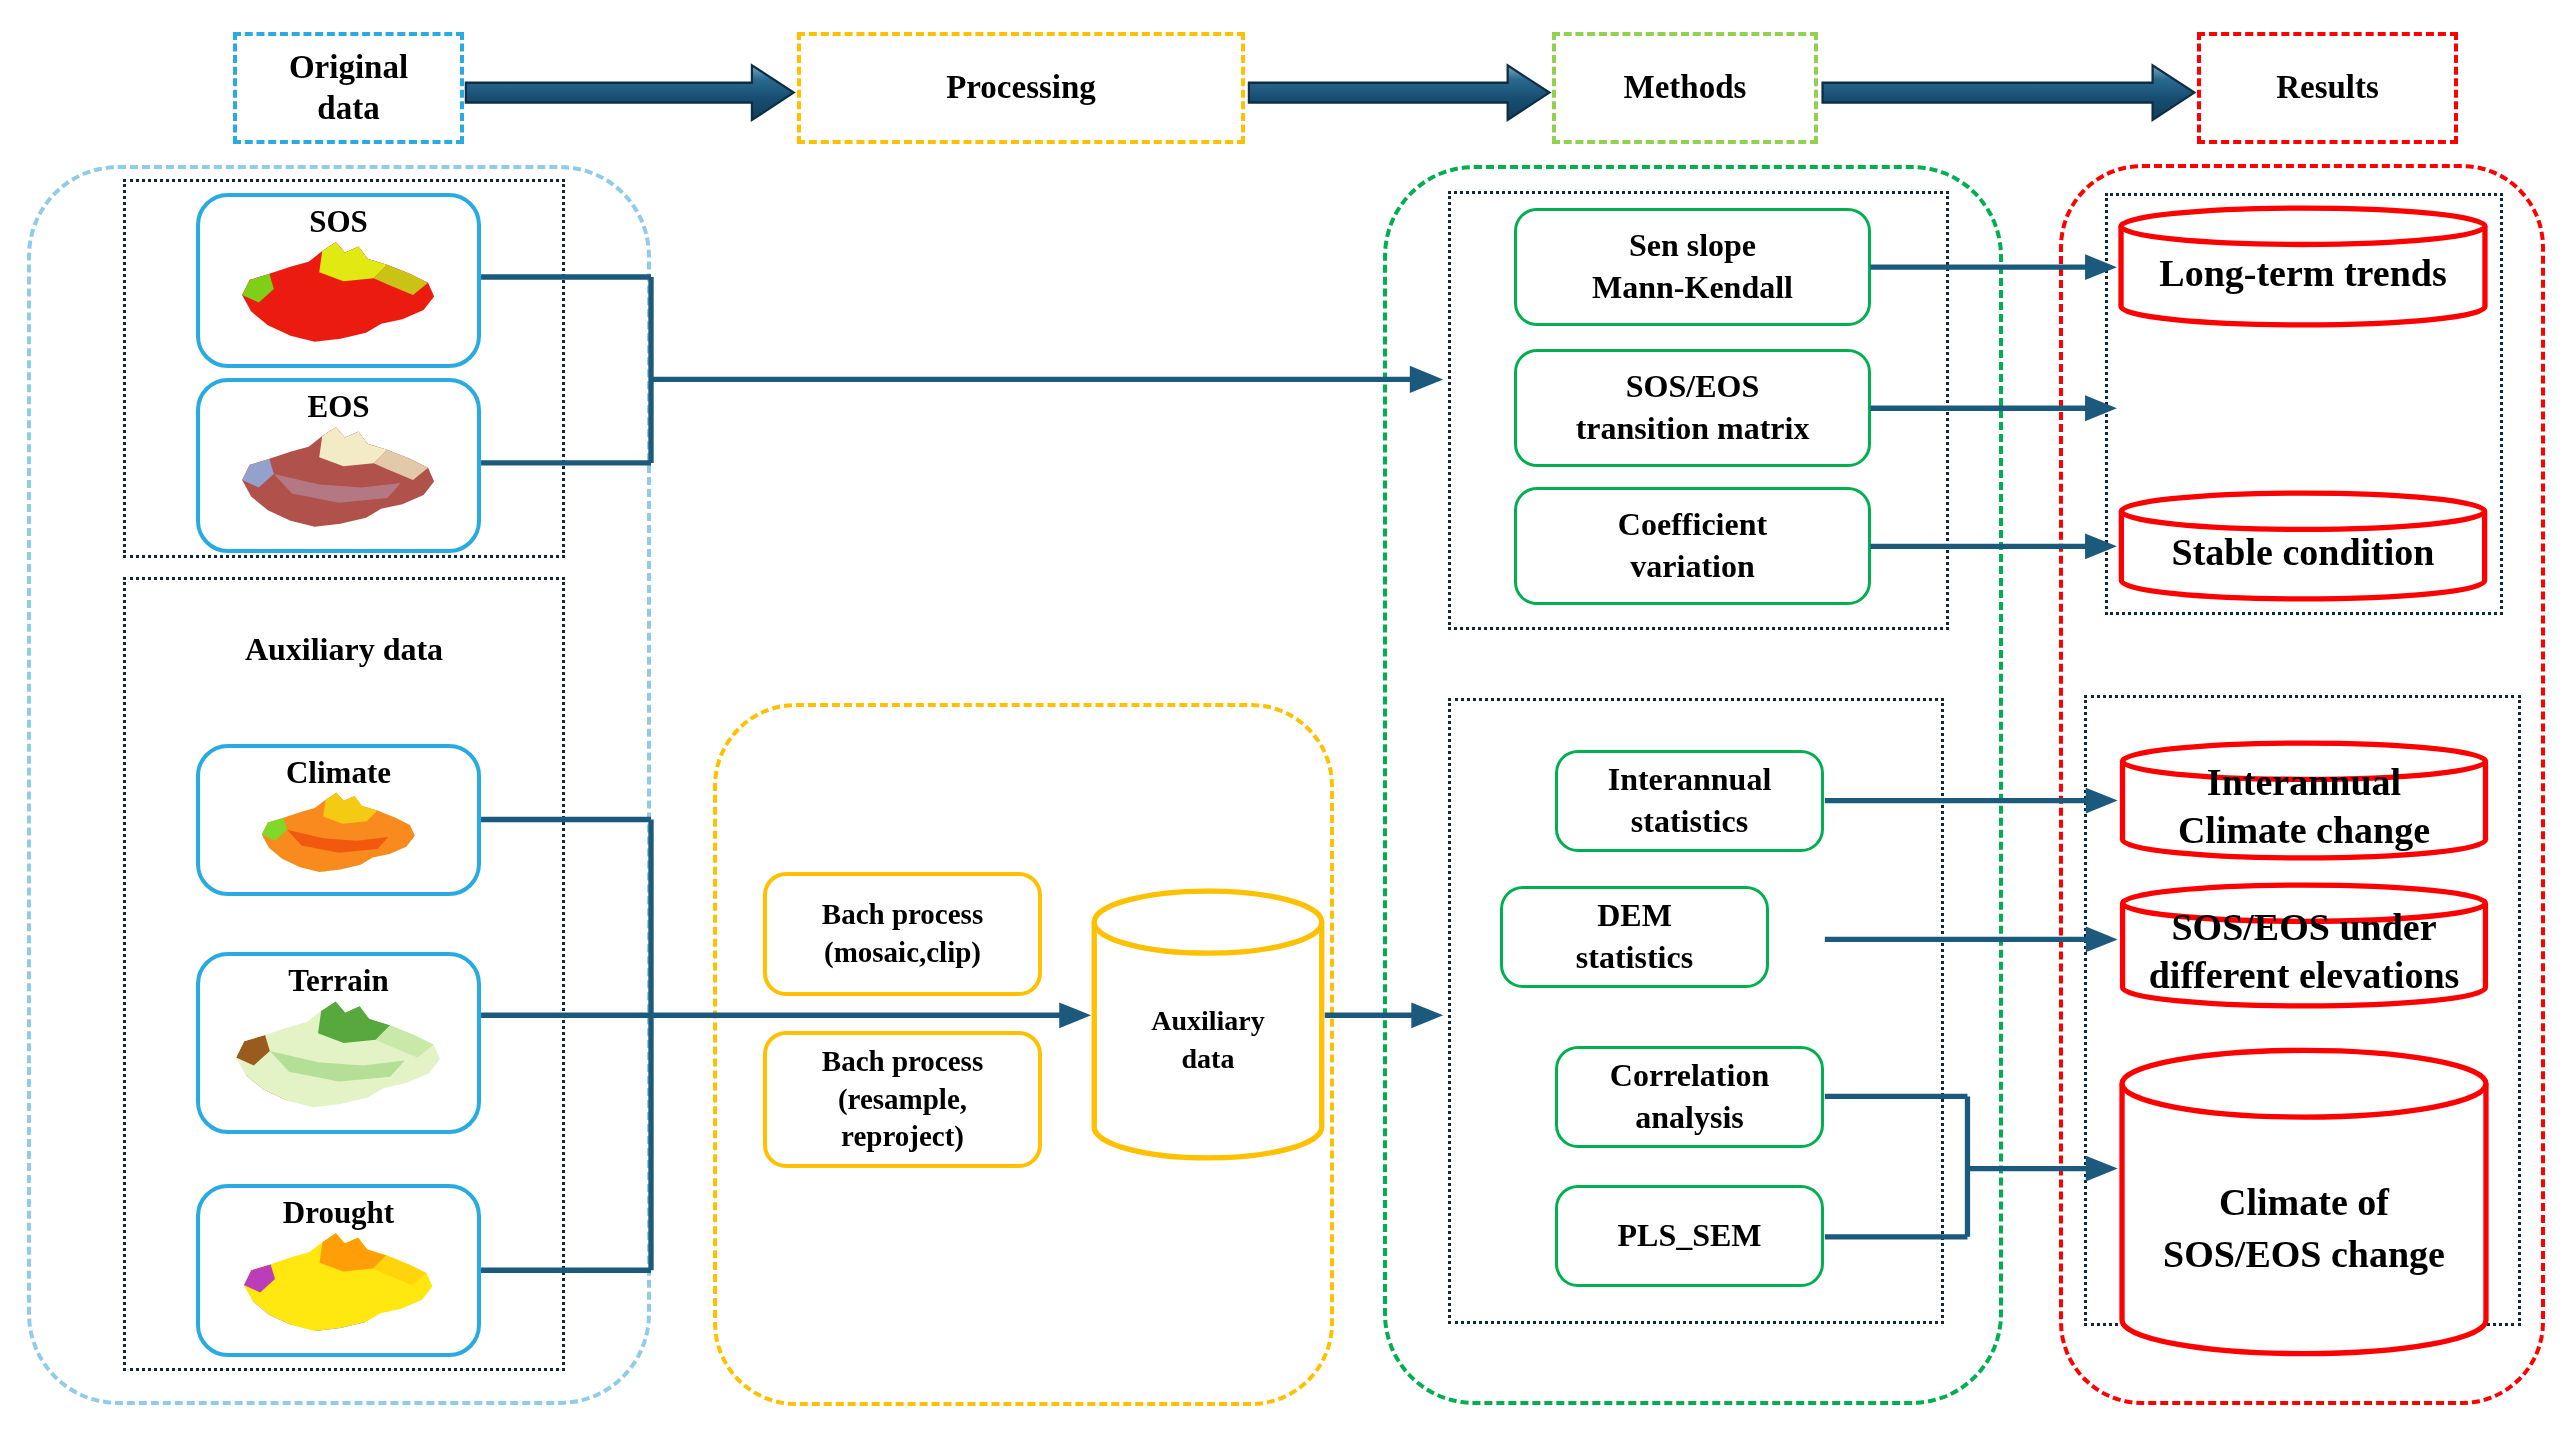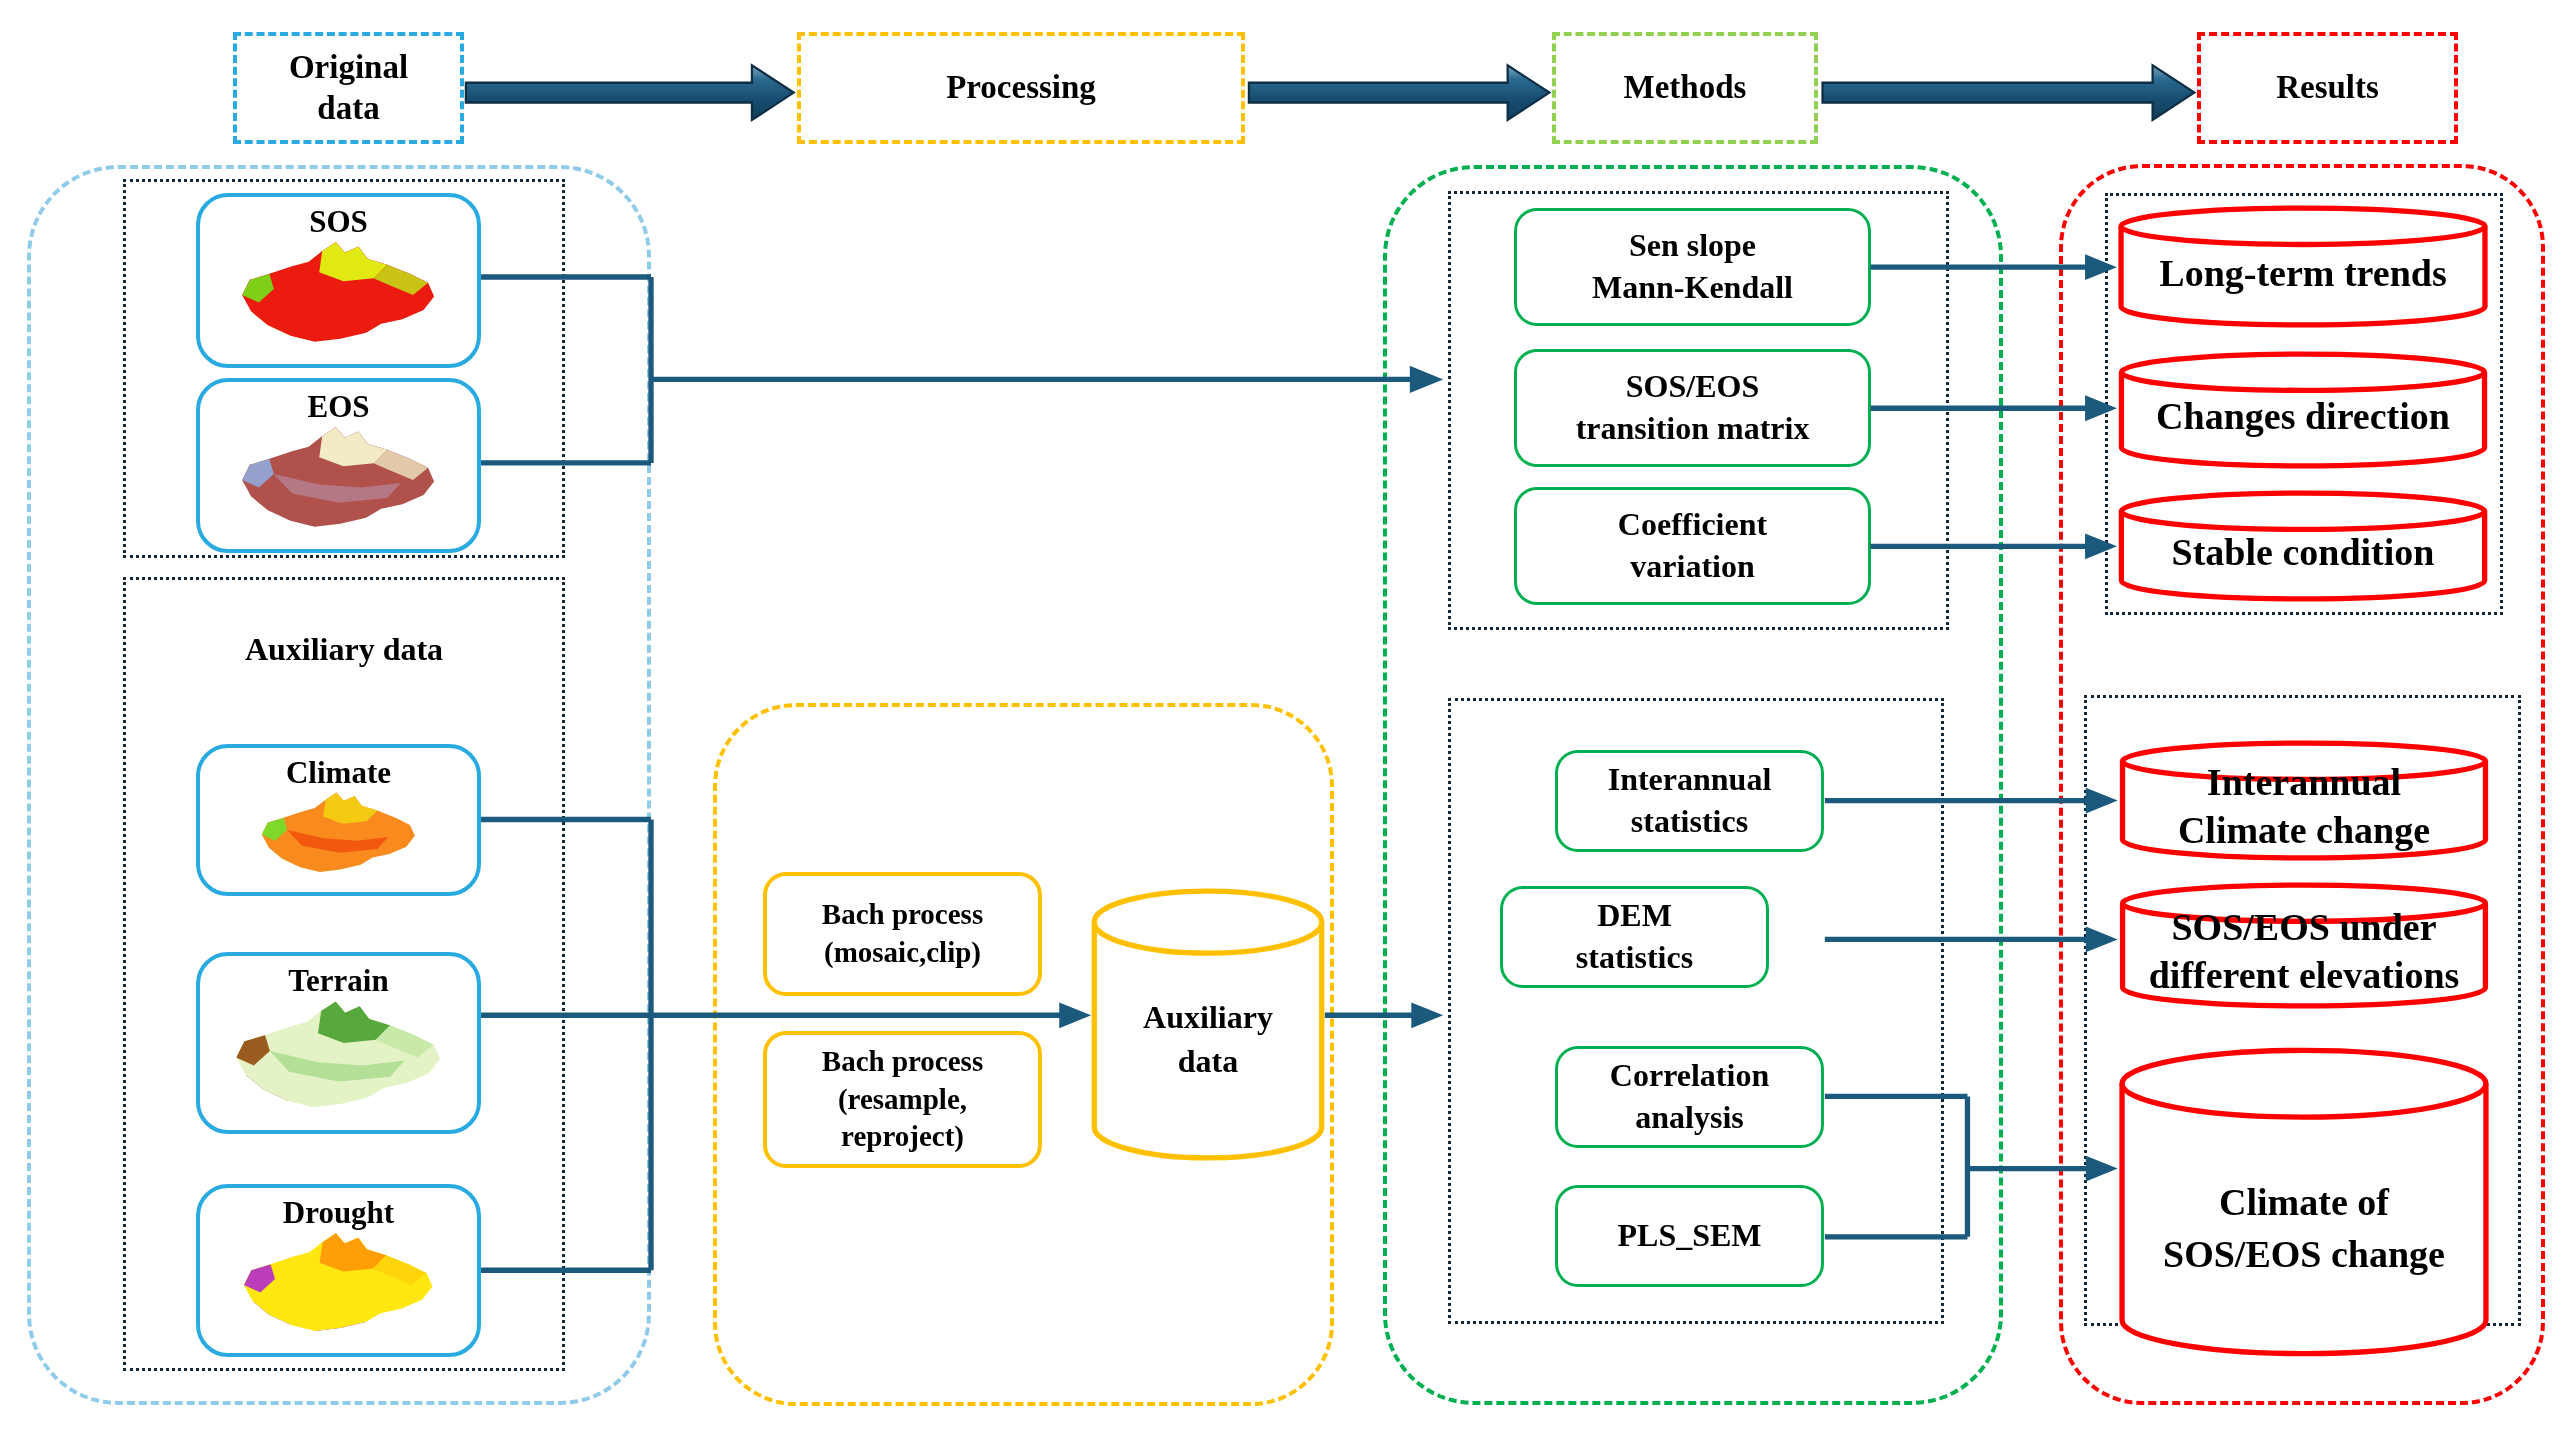--- a/index.html
+++ b/index.html
@@ -165,21 +165,21 @@
     <span class="line">Bach process</span>
     <span class="line">(resample,</span>
     <span class="line">reproject)</span>
   </div>
 
   <div class="cylwrap" style="left:1091px;top:888px;width:234px;height:273px;">
     <svg viewBox="0 0 308 360">
       <path d="M4,45 L4,315 A150,41 0 0 0 304,315 L304,45" fill="#fff" stroke="#FFC000" stroke-width="7"></path>
       <ellipse cx="154" cy="45" rx="150" ry="41" fill="#fff" stroke="#FFC000" stroke-width="7"></ellipse>
     </svg>
-    <div class="cyl-label" style="padding-top:30px;font-size:32px;">
+    <div class="cyl-label" style="padding-top:30px;font-size:28px;">
       <span class="line">Auxiliary</span>
       <span class="line">data</span>
     </div>
   </div>
 
   <div class="gbox" style="left:1514px;top:208px;width:357px;height:118px;">
     <span class="line">Sen slope</span>
     <span class="line">Mann-Kendall</span>
   </div>
   <div class="gbox" style="left:1514px;top:349px;width:357px;height:118px;">
@@ -206,29 +206,20 @@
     <span class="line">PLS_SEM</span>
   </div>
 
   <div class="cylwrap" style="left:2118px;top:205px;width:370px;height:123px;">
     <svg viewBox="0 0 488 162">
       <path d="M4,28 L4,134 A240,24 0 0 0 484,134 L484,28" fill="#fff" stroke="#FF0000" stroke-width="7"></path>
       <ellipse cx="244" cy="28" rx="240" ry="24" fill="#fff" stroke="#FF0000" stroke-width="7"></ellipse>
     </svg>
     <div class="cyl-label" style="padding-top:13.7px;">
       <span class="line">Long-term trends</span>
-    </div>
-  </div>
-  <div class="cylwrap" style="left:2118px;top:351px;width:370px;height:118px;">
-    <svg viewBox="0 0 488 156">
-      <path d="M4,28 L4,128 A240,24 0 0 0 484,128 L484,28" fill="#fff" stroke="#FF0000" stroke-width="7"></path>
-      <ellipse cx="244" cy="28" rx="240" ry="24" fill="#fff" stroke="#FF0000" stroke-width="7"></ellipse>
-    </svg>
-    <div class="cyl-label" style="padding-top:13.7px;">
-      <span class="line">Changes direction</span>
     </div>
   </div>
   <div class="cylwrap" style="left:2118px;top:490px;width:370px;height:112px;">
     <svg viewBox="0 0 488 148">
       <path d="M4,28 L4,120 A240,24 0 0 0 484,120 L484,28" fill="#fff" stroke="#FF0000" stroke-width="7"></path>
       <ellipse cx="244" cy="28" rx="240" ry="24" fill="#fff" stroke="#FF0000" stroke-width="7"></ellipse>
     </svg>
     <div class="cyl-label" style="padding-top:13.7px;">
       <span class="line">Stable condition</span>
     </div>

